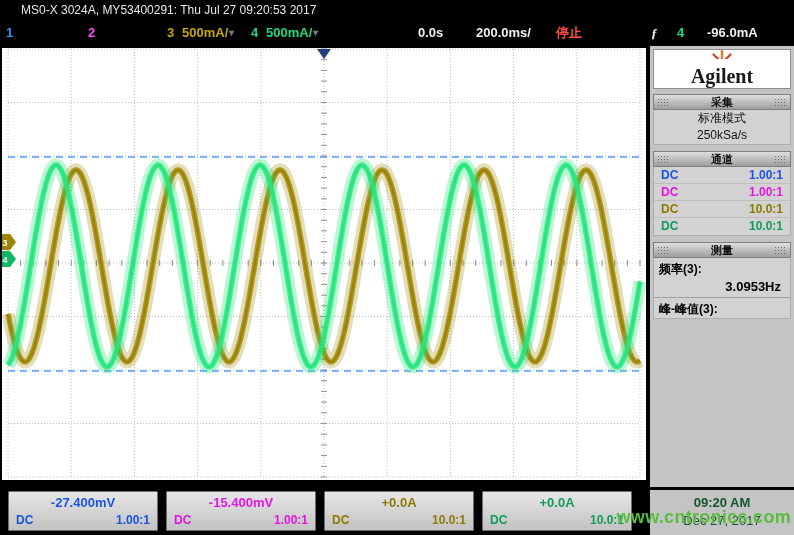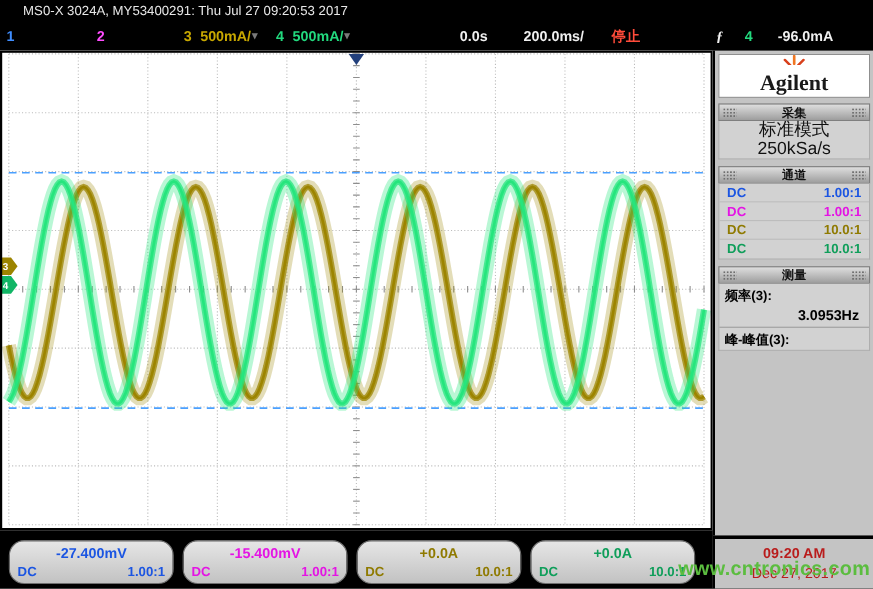--- a/index.html
+++ b/index.html
@@ -23,39 +23,39 @@
   .brand { background:#fff; border:1px solid #8f8f8f; height:40px; display:flex; align-items:center;
     justify-content:center; gap:6px; margin-bottom:5px;flex-direction:column; }
   .brand-text { font-family:"Liberation Serif",serif; font-size:20px; font-weight:bold; color:#1a1a1a; }
   .panel { margin-bottom:6px; }
   .phead { display:flex; align-items:center; justify-content:space-between;
     background:linear-gradient(#dedede,#9e9e9e); border:1px solid #7f7f7f; height:16px; padding:0 3px;
     font-size:11px; font-weight:bold; color:#111; }
   .grip { display:inline-block; width:13px; height:9px;
     background-image:radial-gradient(#6e6e6e 34%, transparent 36%); background-size:3px 3px; }
   .pbody { background:#d2d2d2; border:1px solid #aeaeae; border-top:none; }
-  .acq-line { text-align:center; font-size:16px; height:17px; line-height:17px; color:#111; }
+  .acq-line { text-align:center; font-size:12px; height:17px; line-height:17px; color:#111; }
   .chrow { display:flex; justify-content:space-between; padding:0 7px; height:17px; line-height:17px;
     font-size:12px; font-weight:bold; border-bottom:1px solid #bdbdbd; }
   .chrow:last-child { border-bottom:none; }
   .c1 { color:#1b55e2; } .c2 { color:#e414e4; } .c3 { color:#8f7a00; } .c4 { color:#0f9e5a; }
   .mlabel { font-size:12px; font-weight:bold; padding:3px 5px 0; color:#000; }
   .mval { font-size:13px; font-weight:bold; text-align:right; padding:1px 9px 3px;
     border-bottom:1px solid #9f9f9f; color:#000; }
   .mval:last-child { border-bottom:none; }
 
   .bottom-bar { position:absolute; left:0; top:487px; width:794px; height:48px; background:#000; }
   .bbox { position:absolute; top:4px; width:150px; height:40px;
-    background:linear-gradient(#e6e6e6,#c2c2c2); border:1px solid #6f6f6f; border-radius:14px; }
+    background:linear-gradient(#e6e6e6,#c2c2c2); border:1px solid #6f6f6f; border-radius:1px; }
   .bbox .val { text-align:center; font-size:13px; font-weight:bold; height:20px; line-height:21px; }
   .bbox .sub { display:flex; justify-content:space-between; padding:0 7px; font-size:12px;
     font-weight:bold; line-height:16px; }
 
   .datetime { position:absolute; left:648px; top:487px; width:146px; height:48px; background:#c4c4c4;
-    border-top:3px solid #000; border-left:2px solid #000; text-align:center; color:#b91c1c; }
+    border-top:3px solid #000; border-left:2px solid #000; text-align:center; color:#14532d; }
   .datetime .t { font-size:13px; font-weight:bold; margin-top:5px; }
   .datetime .d { font-size:13px; margin-top:3px; }
 
   .watermark { position:absolute; right:3px; bottom:7px; color:#5bbd3f; font-size:18px;
     font-weight:bold; z-index:20; letter-spacing:0.3px; }
 </style>
 </head>
 <body>
 
 <div class="title-bar">MS0-X 3024A, MY53400291: Thu Jul 27 09:20:53 2017</div>

